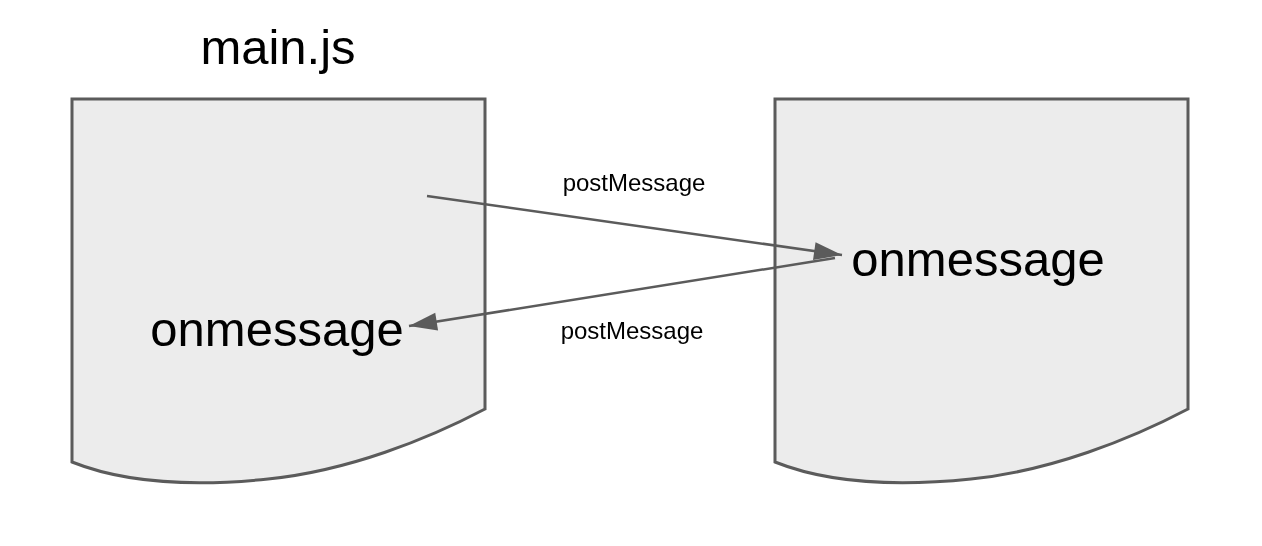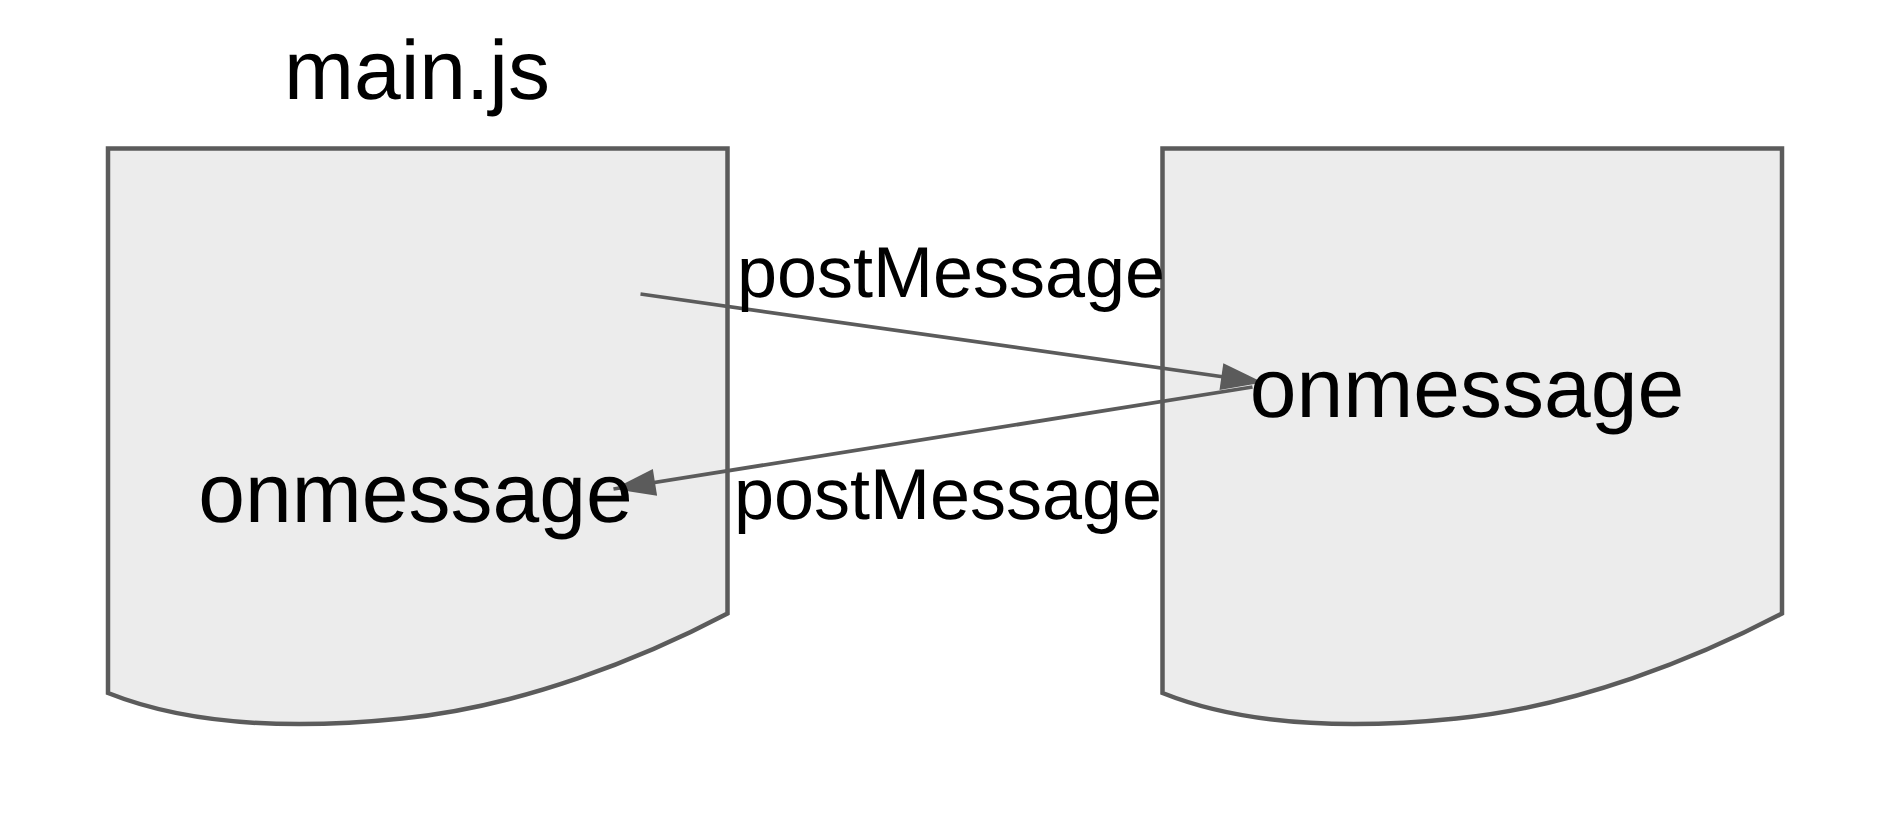--- a/index.html
+++ b/index.html
@@ -32,24 +32,24 @@
     fill: none;
   }
   .label {
     position: absolute;
     transform: translate(-50%, -50%);
     color: var(--text-color, #000000);
     white-space: nowrap;
     line-height: 1;
   }
   .label.big {
-    font-size: 56px;
+    font-size: 49px;
   }
   .label.small {
-    font-size: 48px;
+    font-size: 24px;
     text-align: center;
   }
 </style>
 </head>
 <body>
 
 <div class="stage">
 
   <svg width="1262" height="546" viewBox="0 0 1262 546">
     <defs>

